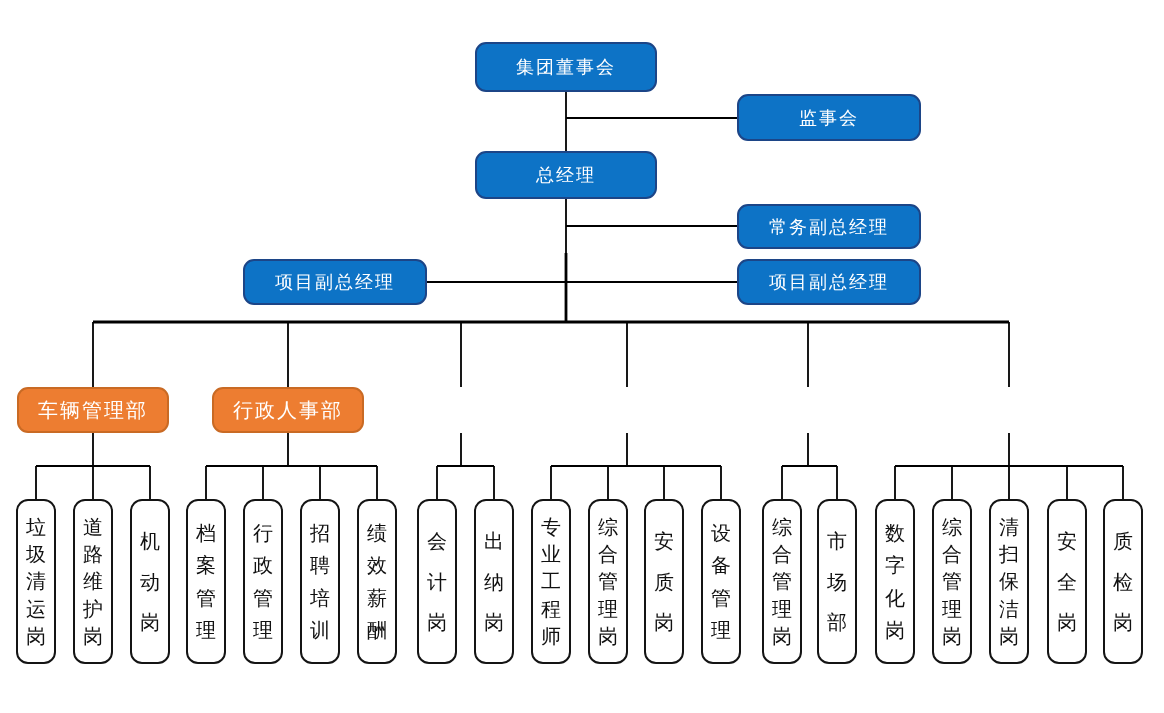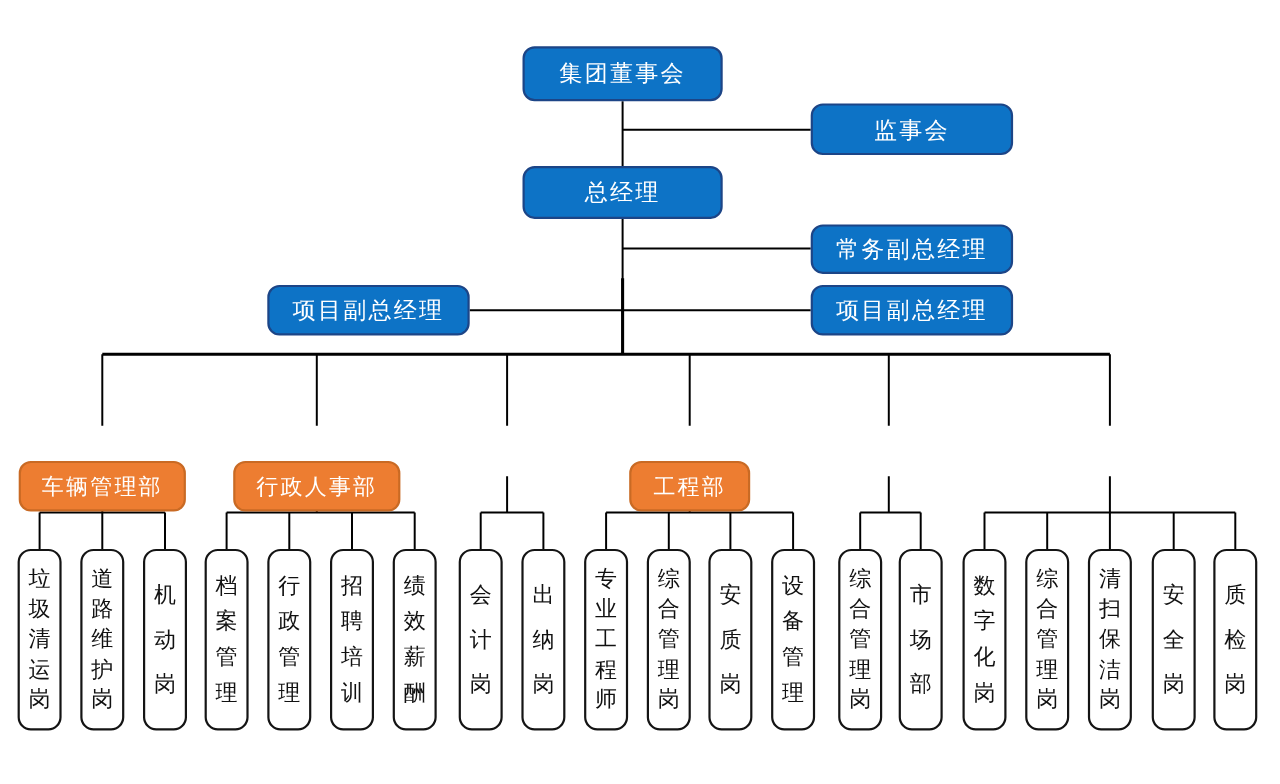--- a/index.html
+++ b/index.html
@@ -1,22 +1,22 @@
 <!DOCTYPE html>
 <html><head>
 <meta charset="utf-8">
 <style>
   html,body{margin:0;padding:0;background:#ffffff;font-family:"Liberation Sans",sans-serif;}
   #canvas{position:relative;width:1164px;height:713px;background:#ffffff;overflow:hidden;}
   #connectors{position:absolute;left:0;top:0;width:1164px;height:713px;}
   .node{position:absolute;display:flex;align-items:center;justify-content:center;
         color:#ffffff;border-radius:11px;box-sizing:border-box;letter-spacing:2px;
         white-space:nowrap;z-index:2;}
-  .blue{background:#0d73c6;border:2.5px solid #1c4587;font-size:21px;}
-  .orange{background:#ed7d31;border:2px solid #c96a24;font-size:20px;margin-top:32px;}
+  .blue{background:#0d73c6;border:2.5px solid #1c4587;font-size:18px;}
+  .orange{background:#ed7d31;border:2px solid #c96a24;font-size:20px;}
   .leaf{position:absolute;top:499px;width:40px;height:165px;background:#ffffff;
         border:2.5px solid #141414;border-radius:12px;box-sizing:border-box;
         display:flex;flex-direction:column;align-items:center;justify-content:space-evenly;
         padding:9px 0;font-size:20px;color:#111111;z-index:2;}
   .leaf span{line-height:1;display:block;}
 </style>
 </head>
 <body>
 
 <div id="canvas">
@@ -46,21 +46,20 @@
 
   <div class="node blue" style="left:475px;top:42px;width:182px;height:50px">集团董事会</div>
   <div class="node blue" style="left:475px;top:151px;width:182px;height:48px">总经理</div>
   <div class="node blue" style="left:737px;top:94px;width:184px;height:47px">监事会</div>
   <div class="node blue" style="left:737px;top:204px;width:184px;height:45px">常务副总经理</div>
   <div class="node blue" style="left:243px;top:259px;width:184px;height:46px">项目副总经理</div>
   <div class="node blue" style="left:737px;top:259px;width:184px;height:46px">项目副总经理</div>
 
   <div class="node orange" style="left:17px;top:387px;width:152px;height:46px">车辆管理部</div>
   <div class="node orange" style="left:212px;top:387px;width:152px;height:46px">行政人事部</div>
-  <div class="node orange" style="left:572px;top:387px;width:110px;height:46px">工程部</div>
 
   <div class="leaf" style="left:16px">
       <span>垃</span>
       <span>圾</span>
       <span>清</span>
       <span>运</span>
       <span>岗</span>
     </div>
   <div class="leaf" style="left:73px">
       <span>道</span>

